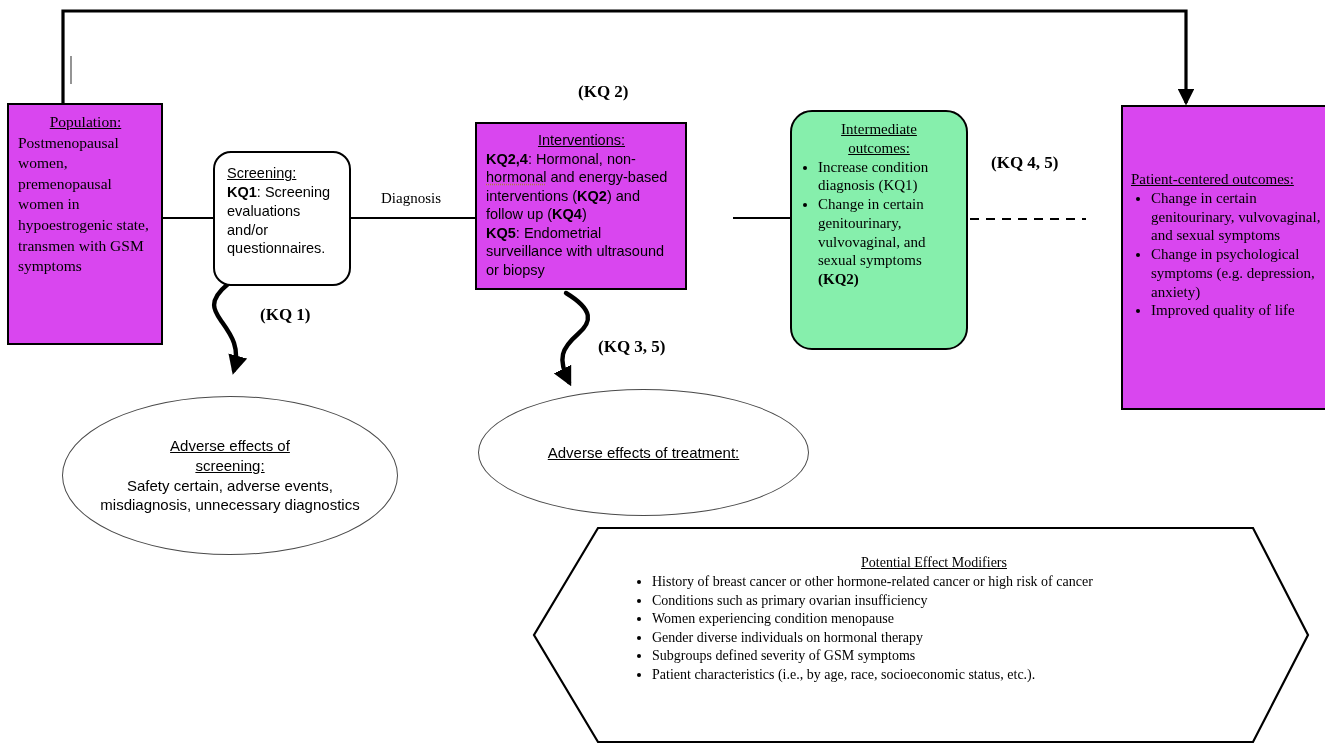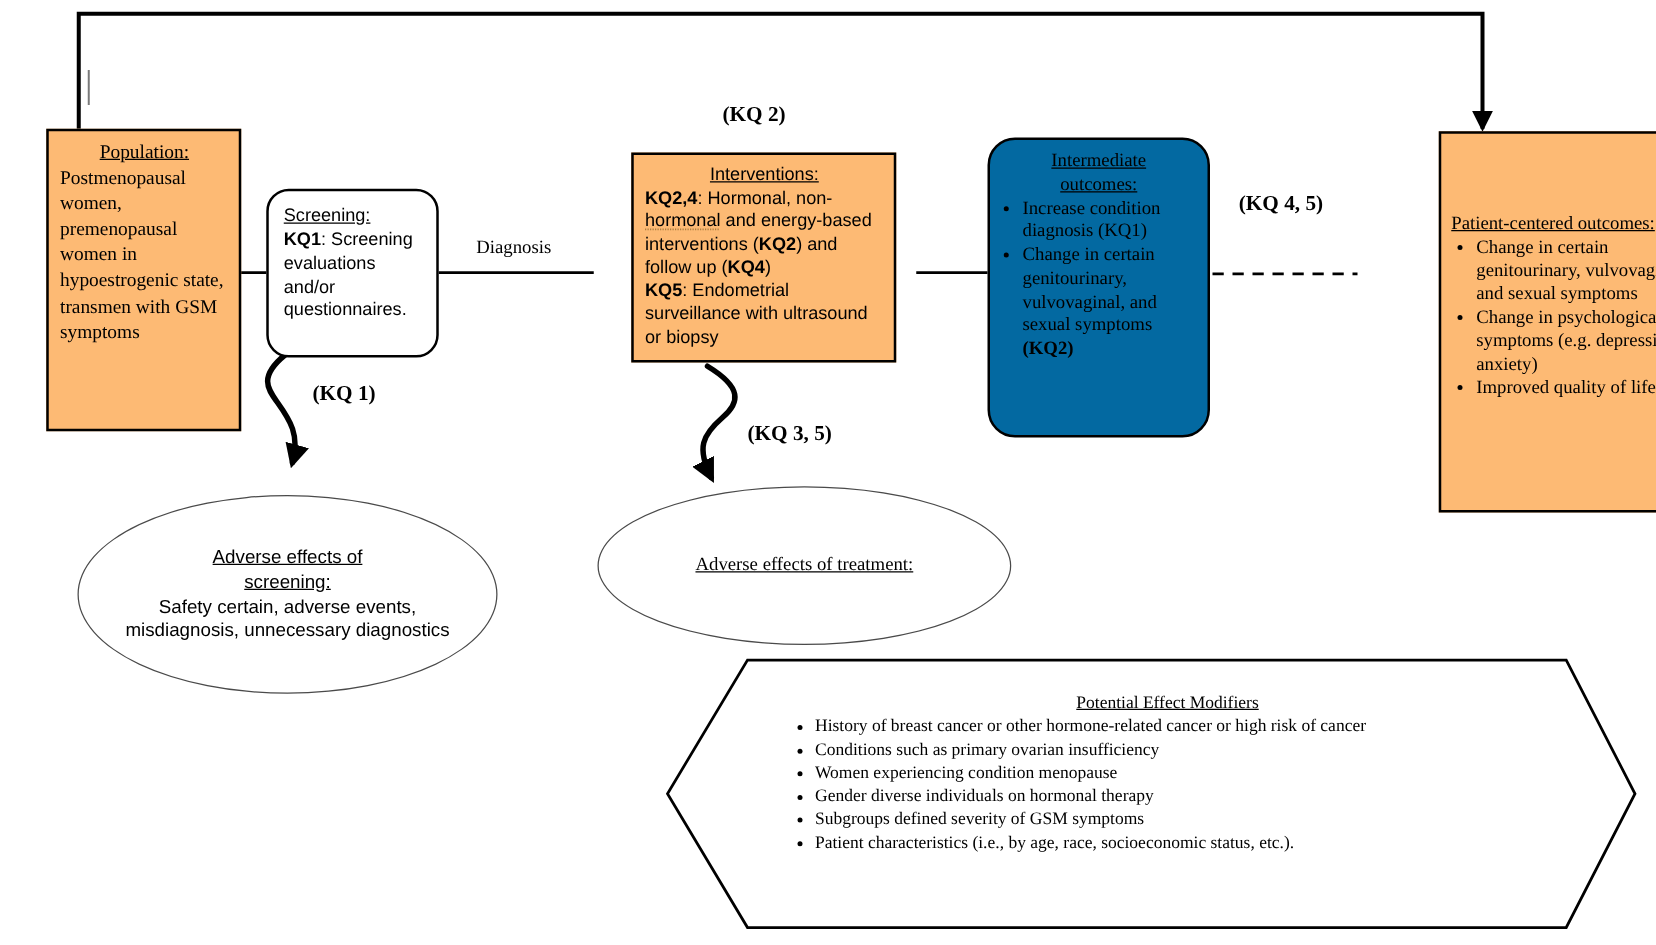--- a/index.html
+++ b/index.html
@@ -24,22 +24,21 @@
     height: 756px;
   }
   .node {
     position: absolute;
     box-sizing: border-box;
     background: transparent;
   }
   
   .rectbox {
     border: 2px solid #000;
-    background: #fdba74;
-    margin-left: 30px;
+    background: #d946ef;
   }
   .serif {
     font-family: "Liberation Serif", "DejaVu Serif", serif;
   }
   .sans {
     font-family: "Liberation Sans", "DejaVu Sans", sans-serif;
   }
   .hdr {
     text-decoration: underline;
     display: block;
@@ -83,21 +82,21 @@
     text-decoration-color: #b08040;
     text-underline-offset: 2px;
   }
 
   
   #intermediate {
     left: 790px; top: 110px;
     width: 178px; height: 240px;
     border: 2.5px solid #000;
     border-radius: 22px;
-    background: #0369a1;
+    background: #86efac;
     padding: 8px 6px 0 6px;
     font-size: 15px;
     line-height: 1.25;
   }
   #intermediate .hdr { text-align: center; }
 
   
   #patient {
     left: 1121px; top: 105px;
     width: 224px; height: 305px;
@@ -134,21 +133,20 @@
     left: 62px; top: 396px;
     width: 336px; height: 159px;
     font-size: 15px;
     line-height: 1.32;
   }
   #ellipse-treatment {
     left: 478px; top: 389px;
     width: 331px; height: 127px;
     font-size: 15px;
     line-height: 1.32;
-    font-family: Liberation Serif, serif;
   }
   .ellipse .etext { padding: 0 30px; }
 
   
   #hexagon {
     position: absolute;
     left: 534px; top: 527px;
     width: 775px; height: 217px;
   }
   #hexagon .hextext {
@@ -163,21 +161,21 @@
 
   
   .kq {
     position: absolute;
     font-family: "Liberation Serif", "DejaVu Serif", serif;
     font-weight: bold;
     font-size: 17px;
     white-space: nowrap;
   }
   #kq2-label  { left: 578px; top: 82px; }
-  #kq1-label  { left: 250px; top: 305px; }
+  #kq1-label  { left: 260px; top: 305px; }
   #kq35-label { left: 598px; top: 337px; }
   #kq45-label { left: 991px; top: 153px; }
 
   .edge-label {
     position: absolute;
     font-family: "Liberation Serif", "DejaVu Serif", serif;
     font-size: 15px;
     white-space: nowrap;
   }
   #diagnosis-label { left: 381px; top: 190px; }

